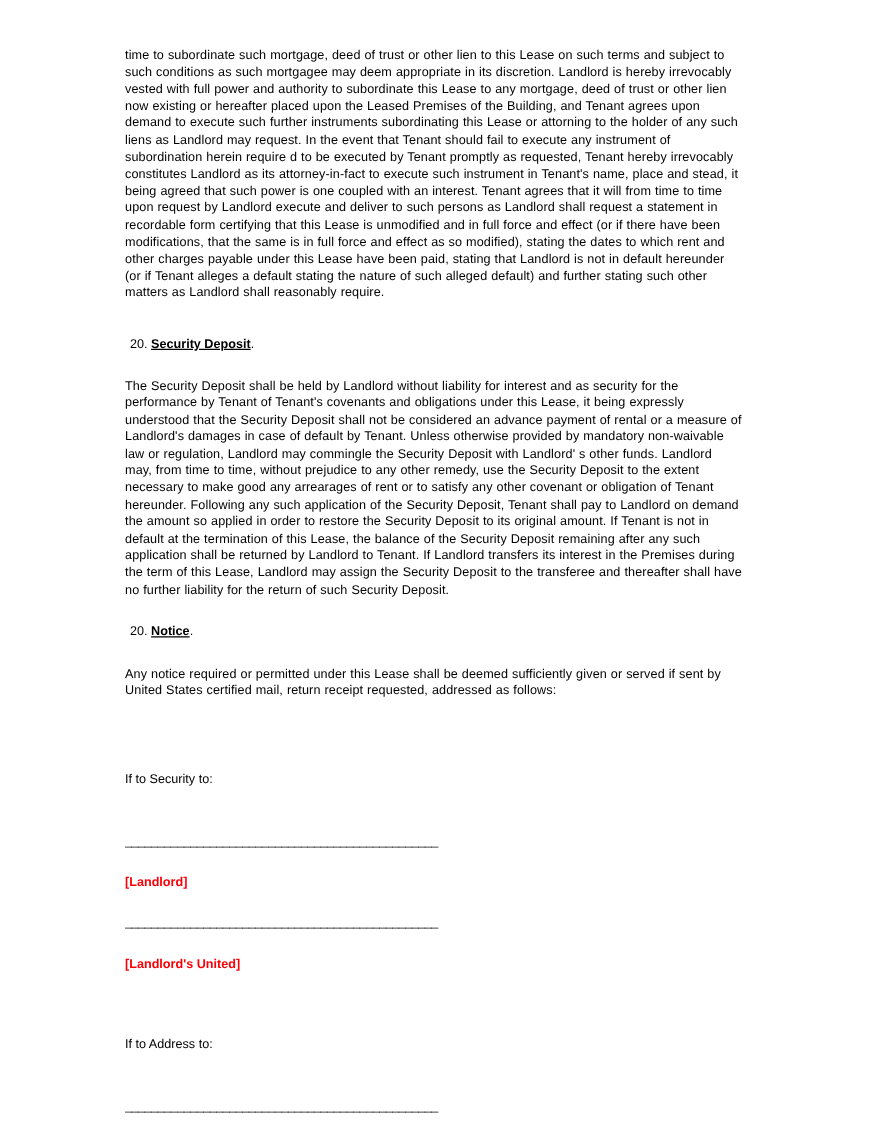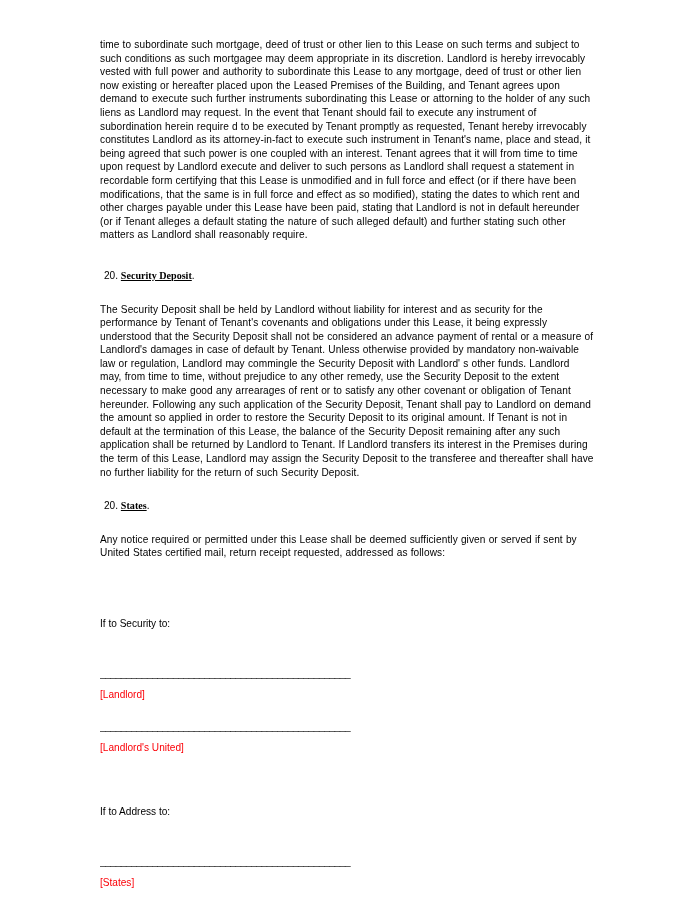--- a/index.html
+++ b/index.html
@@ -41,21 +41,20 @@
     font-size: 10.1px;
     line-height: 13.6px;
     padding-left: 4px;
   }
   .heading .num {
     font-weight: normal;
   }
   .heading .title {
     font-weight: bold;
     text-decoration: underline;
-    font-family: Liberation Serif, serif;
   }
   .heading .dot {
     font-weight: normal;
     text-decoration: none;
   }
   .gap-md { height: 20px; }
   .gap-lg { height: 27px; }
   .gap-xl { height: 40px; }
   .gap-xxl { height: 47px; }
 
@@ -66,23 +65,23 @@
     color: #1a1a1a;
     letter-spacing: -0.4px;
     white-space: nowrap;
     overflow: hidden;
     height: 12px;
     font-family: Liberation Sans, sans-serif;
   }
   .placeholder {
     font-size: 10.1px;
     line-height: 13.6px;
-    font-weight: normal;
+    font-weight: bold;
     color: #fb0007;
-    margin-top: 8px;
+    margin-top: 20px;
   }
   .label-line {
     font-size: 10.1px;
     line-height: 13.6px;
   }
 </style>
 </head>
 <body>
 
 <div class="page">
@@ -98,21 +97,21 @@
     </p>
 
     <div class="gap-md"></div>
 
     <p class="body-text">The Security Deposit shall be held by Landlord without liability for interest and as security for the performance by Tenant of Tenant's covenants and obligations under this Lease, it being expressly understood that the Security Deposit shall not be considered an advance payment of rental or a measure of Landlord's damages in case of default by Tenant. Unless otherwise provided by mandatory non-waivable law or regulation, Landlord may commingle the Security Deposit with Landlord' s other funds. Landlord may, from time to time, without prejudice to any other remedy, use the Security Deposit to the extent necessary to make good any arrearages of rent or to satisfy any other covenant or obligation of Tenant hereunder. Following any such application of the Security Deposit, Tenant shall pay to Landlord on demand the amount so applied in order to restore the Security Deposit to its original amount. If Tenant is not in default at the termination of this Lease, the balance of the Security Deposit remaining after any such application shall be returned by Landlord to Tenant. If Landlord transfers its interest in the Premises during the term of this Lease, Landlord may assign the Security Deposit to the transferee and thereafter shall have no further liability for the return of such Security Deposit.</p>
 
     <div class="gap-md"></div>
 
     <p class="heading">
       <span class="num">20.</span>
-      <span class="title">States</span><span class="dot">.</span>
+      <span class="title">Notice</span><span class="dot">.</span>
     </p>
 
     <div class="gap-md"></div>
 
     <p class="body-text">Any notice required or permitted under this Lease shall be deemed sufficiently given or served if sent by United States certified mail, return receipt requested, addressed as follows:</p>
 
     <div class="gap-xxl"></div>
 
     <p class="label-line">If to Security to:</p>
 

